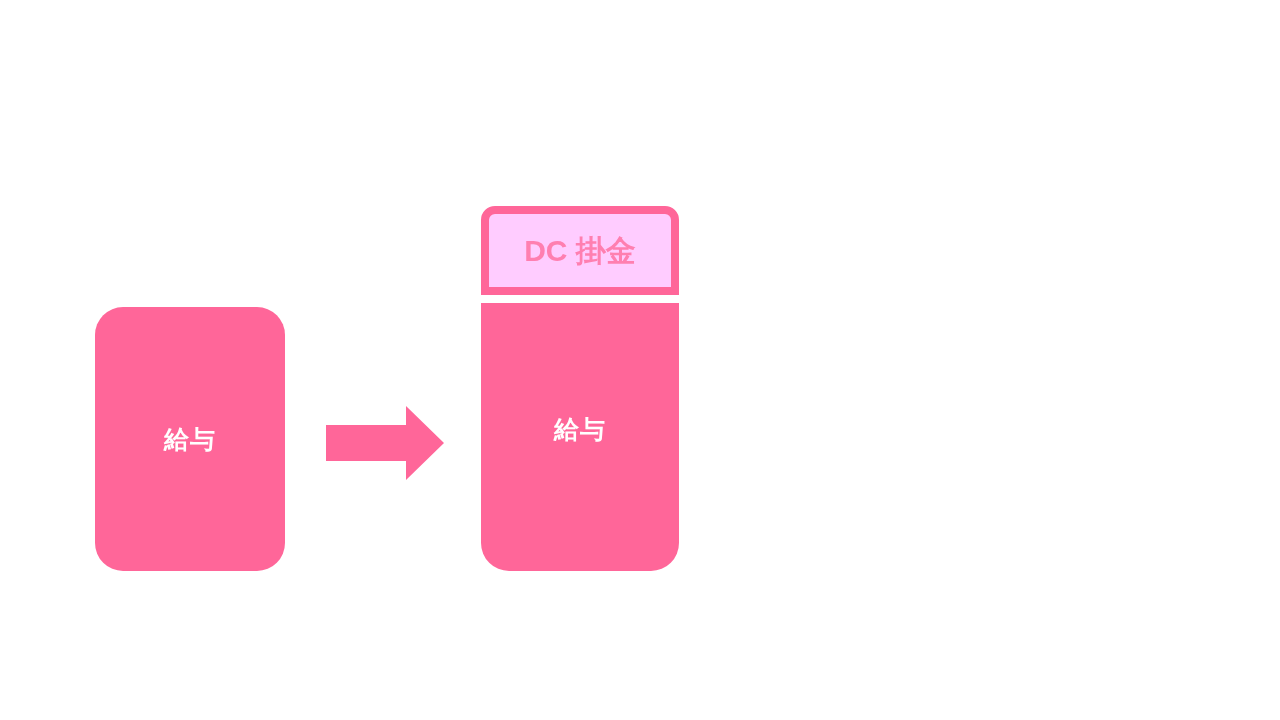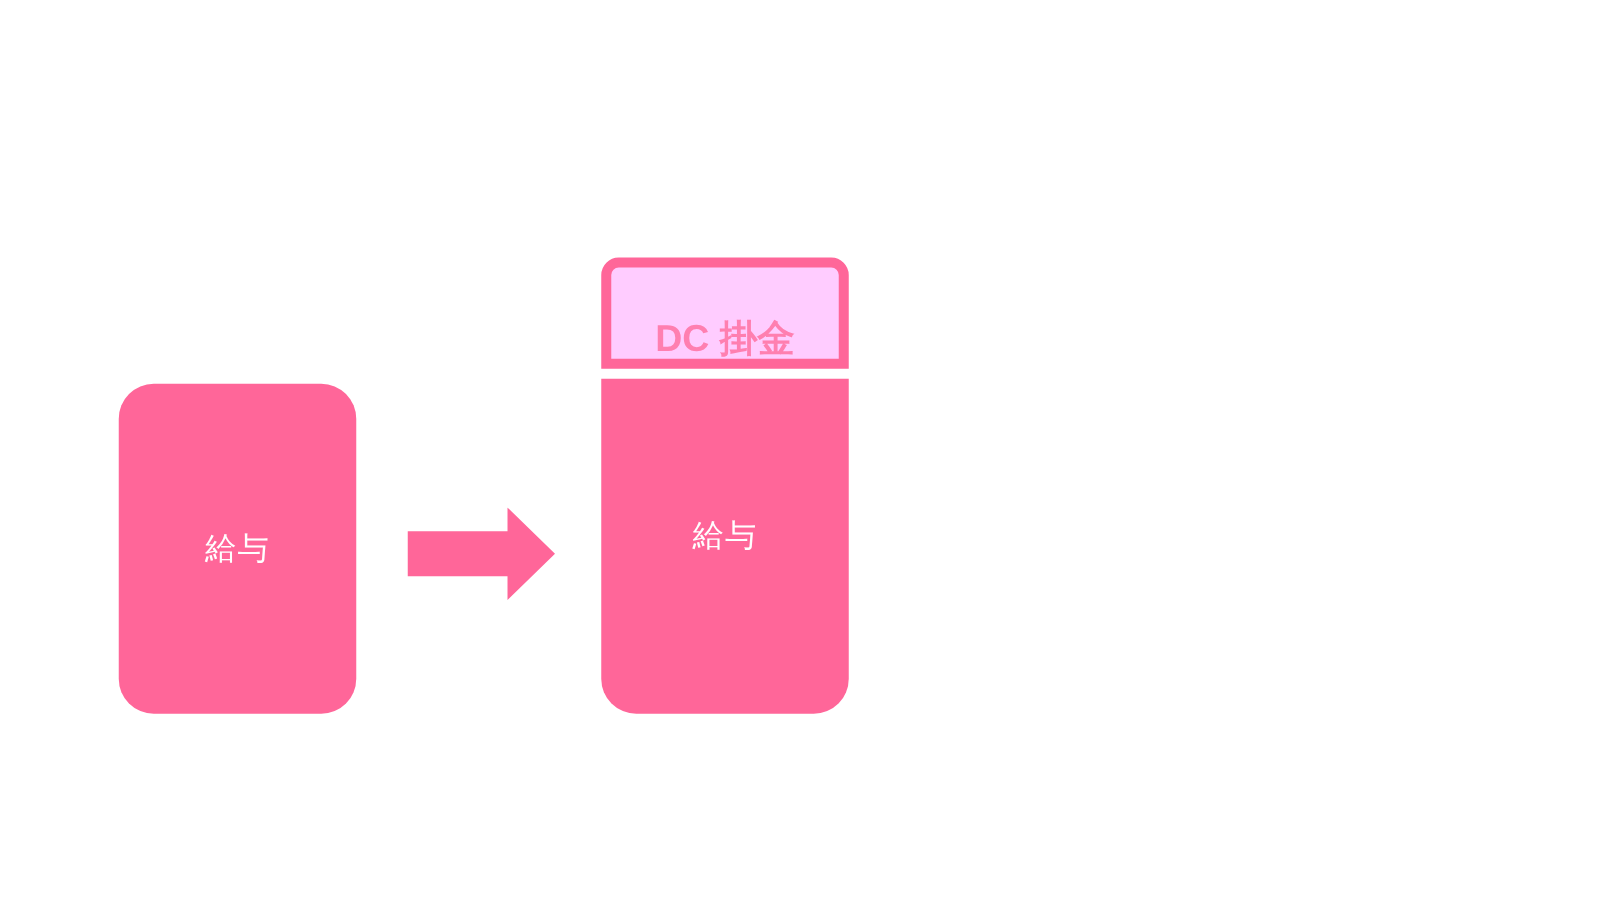--- a/index.html
+++ b/index.html
@@ -41,21 +41,21 @@
     background: #ff6699;
     border-radius: 28px;
     display: flex;
     align-items: center;
     justify-content: center;
   }
 
   .salary-label {
     color: #ffffff;
     font-size: 25px;
-    font-weight: normal;
+    font-weight: bold;
     letter-spacing: 1px;
     line-height: 1;
     user-select: none;
   }
 
   
   .flow-arrow {
     position: absolute;
     left: 326px;
     top: 406px;
@@ -79,21 +79,21 @@
     width: 198px;
     height: 89px;
     box-sizing: border-box;
     background: #ffccff;
     border: 8px solid #ff6699;
     border-top-left-radius: 14px;
     border-top-right-radius: 14px;
     border-bottom-left-radius: 0;
     border-bottom-right-radius: 0;
     display: flex;
-    align-items: flex-end;
+    align-items: center;
     justify-content: center;
   }
 
   .dc-label {
     color: #ff7fb0;
     font-size: 30px;
     font-weight: bold;
     line-height: 1;
     white-space: nowrap;
     user-select: none;

